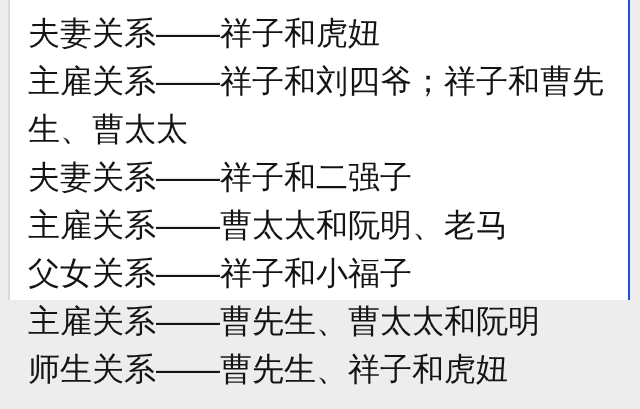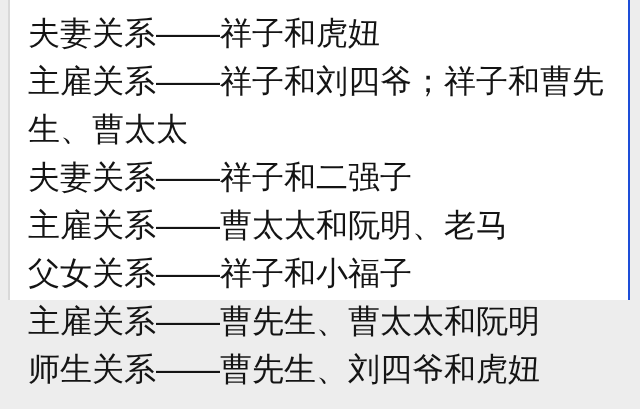--- a/index.html
+++ b/index.html
@@ -57,17 +57,17 @@
       <div class="relation-row"><span>主雇关系</span><span>——</span><span>祥子和刘四爷；祥子和曹先生、曹太太</span></div>
 
       <div class="relation-row"><span>夫妻关系</span><span>——</span><span>祥子和二强子</span></div>
 
       <div class="relation-row"><span>主雇关系</span><span>——</span><span>曹太太和阮明、老马</span></div>
 
       <div class="relation-row"><span>父女关系</span><span>——</span><span>祥子和小福子</span></div>
 
       <div class="relation-row"><span>主雇关系</span><span>——</span><span>曹先生、曹太太和阮明</span></div>
 
-      <div class="relation-row"><span>师生关系</span><span>——</span><span>曹先生、刘四爷和虎妞</span></div>
+      <div class="relation-row"><span>师生关系</span><span>——</span><span>曹先生、祥子和虎妞</span></div>
 
     </div>
   </div>
 </div>
 
 </body></html>

